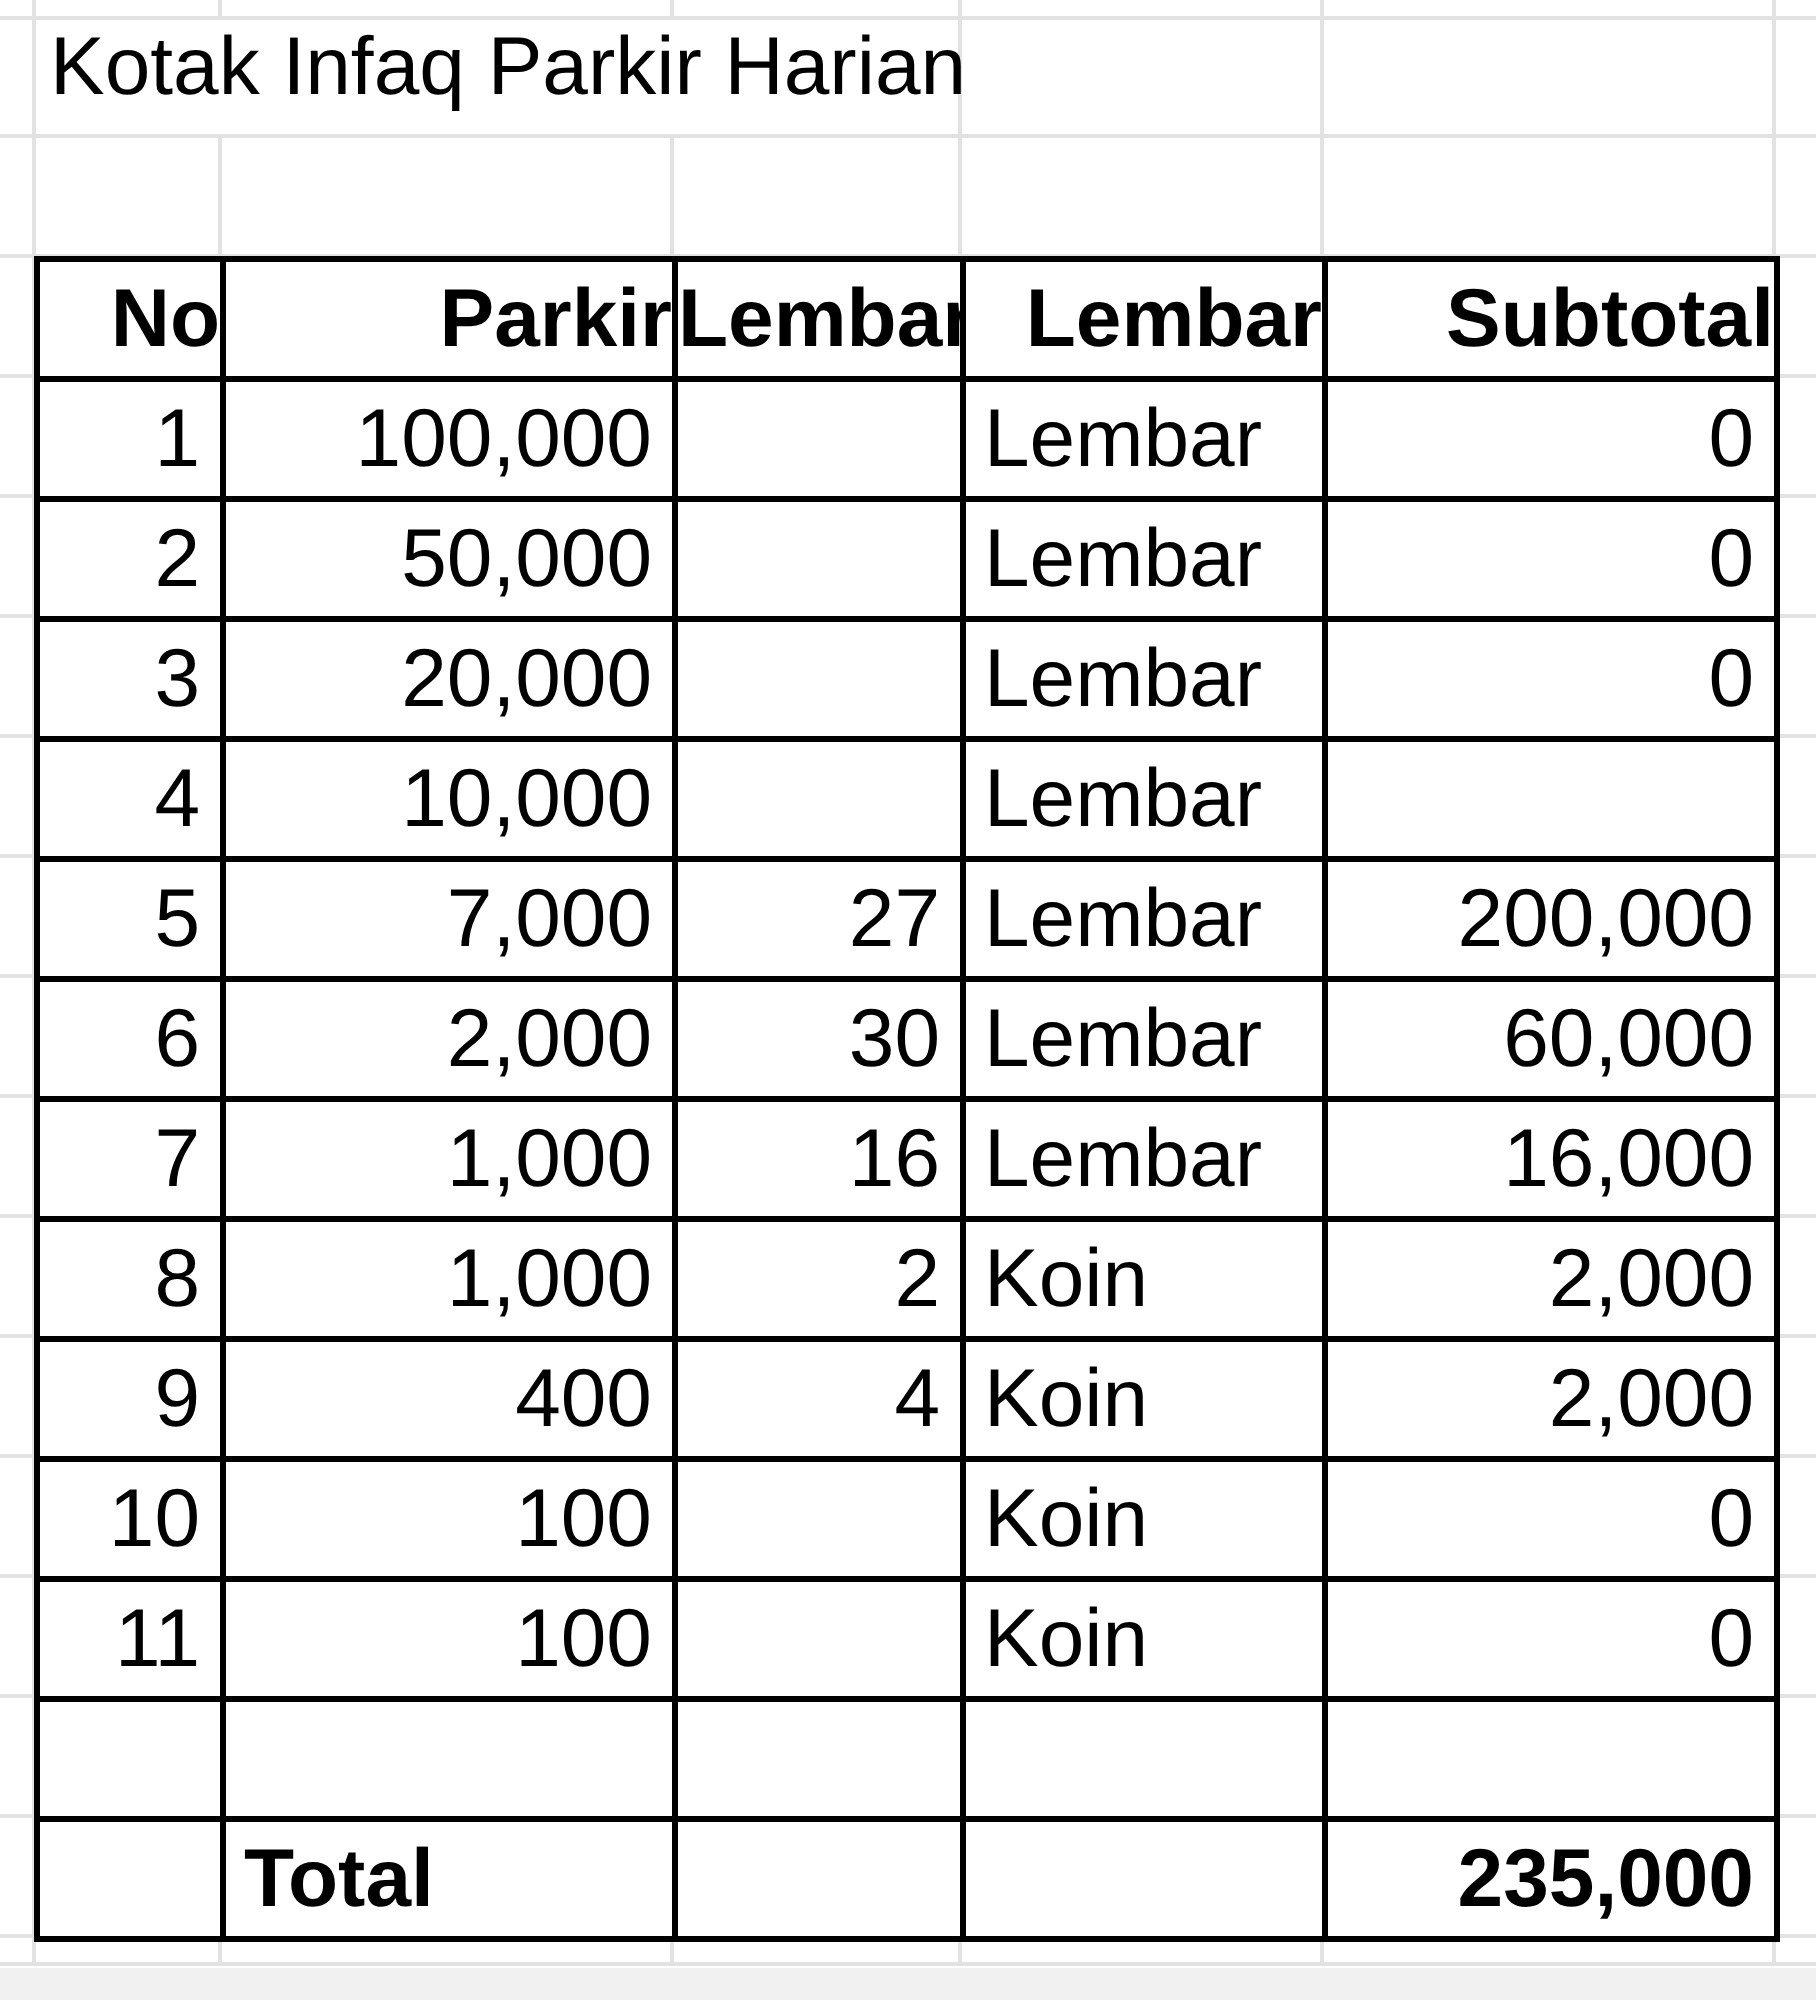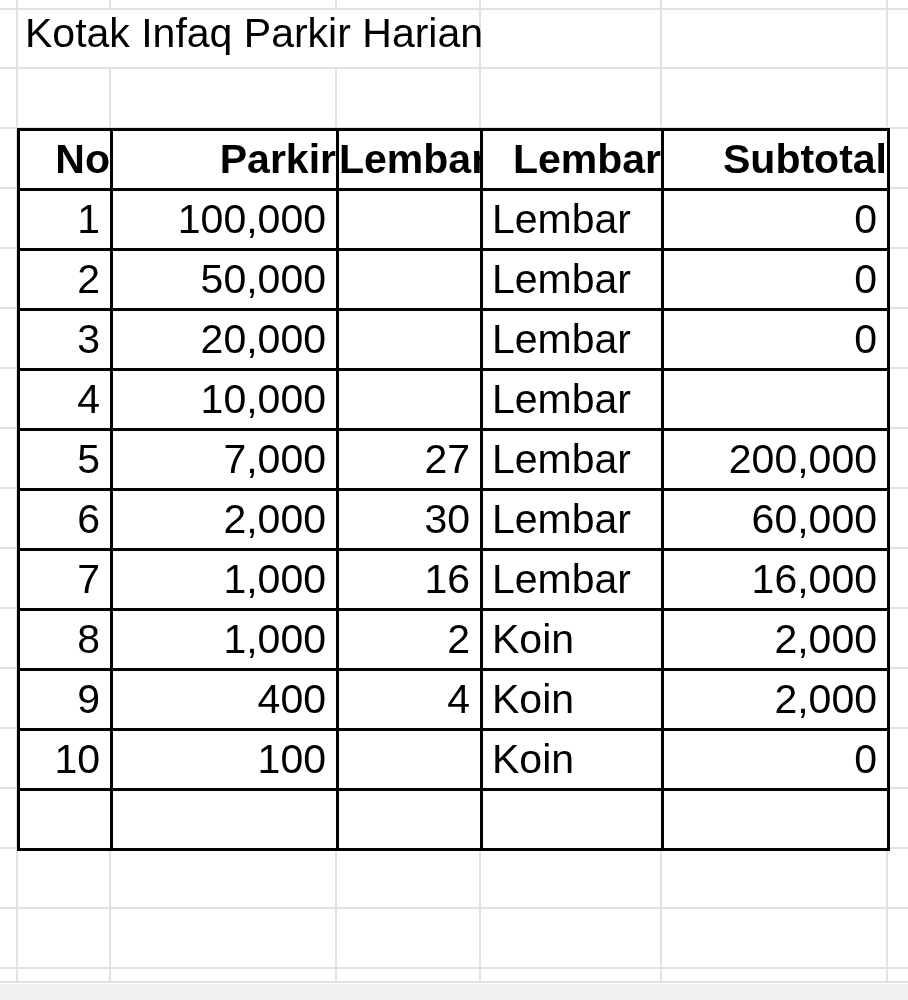--- a/index.html
+++ b/index.html
@@ -170,25 +170,39 @@
   </tr>
 
   <tr>
     <td class="num">10</td>
     <td class="num">100</td>
     <td class="num"></td>
     <td class="txt">Koin</td>
     <td class="num">0</td>
   </tr>
 
+  <tr>
+    <td class="num">11</td>
+    <td class="num">100</td>
+    <td class="num"></td>
+    <td class="txt">Koin</td>
+    <td class="num">0</td>
+  </tr>
 </tbody>
   <tfoot>
     <tr>
       <td></td>
       <td></td>
       <td></td>
       <td></td>
       <td></td>
     </tr>
+    <tr>
+      <td></td>
+      <td class="txt bold">Total</td>
+      <td></td>
+      <td></td>
+      <td class="num bold">235,000</td>
+    </tr>
   </tfoot>
 </table>
 
 <div id="bottom-strip"></div>
 
 </body></html>

